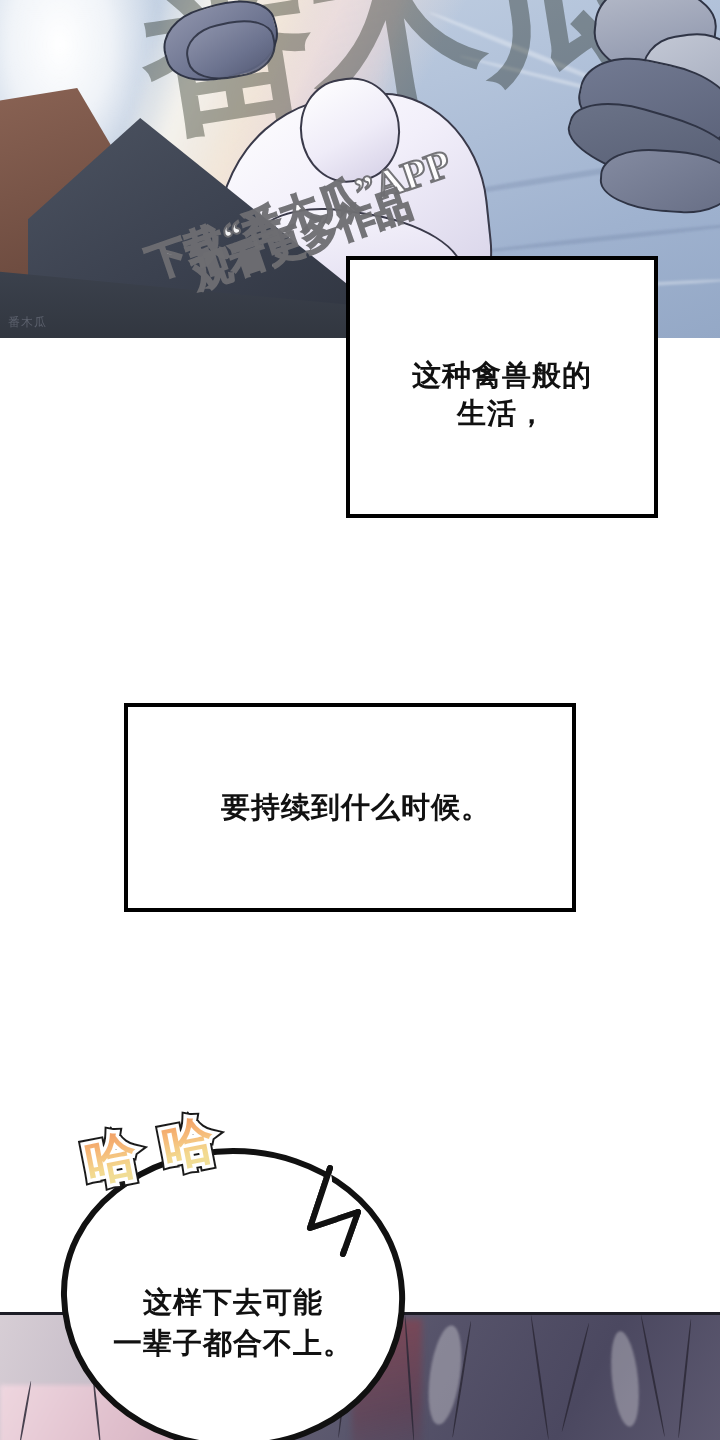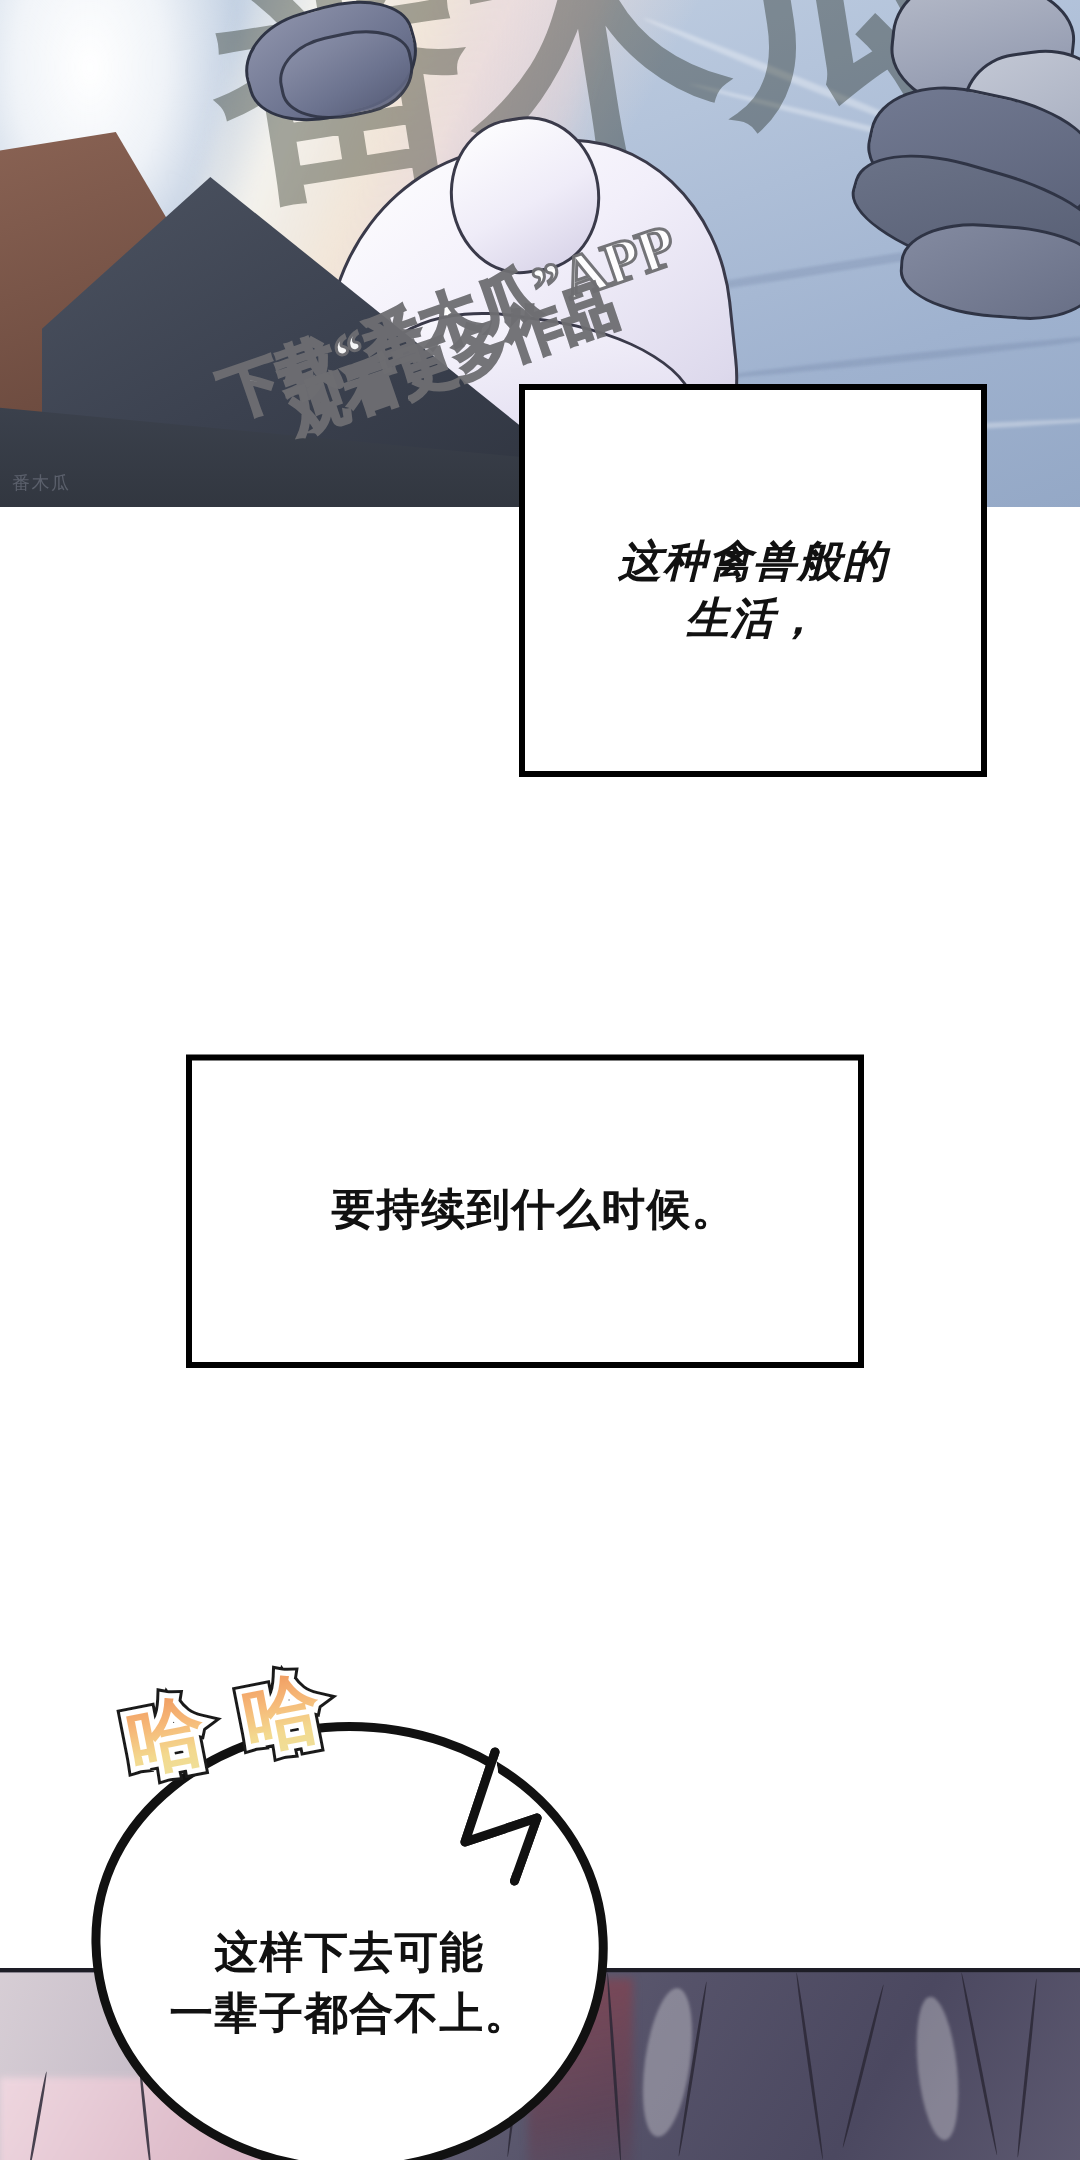--- a/index.html
+++ b/index.html
@@ -227,21 +227,21 @@
   .textbox .tb-text {
     font-family: "Liberation Sans", "DejaVu Sans", sans-serif;
     font-weight: 700;
     color: #111111;
     line-height: 1.32;
     letter-spacing: 1px;
     white-space: pre-line;
   }
   #textbox-1 {
     left: 346px; top: 256px;
-    width: 312px; height: 262px; font-style: italic;
+    width: 312px; height: 262px;
   }
   #textbox-1 .tb-text { font-size: 29px; margin-top: 14px; }
 
   #textbox-2 {
     left: 124px; top: 703px;
     width: 452px; height: 209px;
   }
   #textbox-2 .tb-text { font-size: 29px; margin-left: 12px; }
 
   

